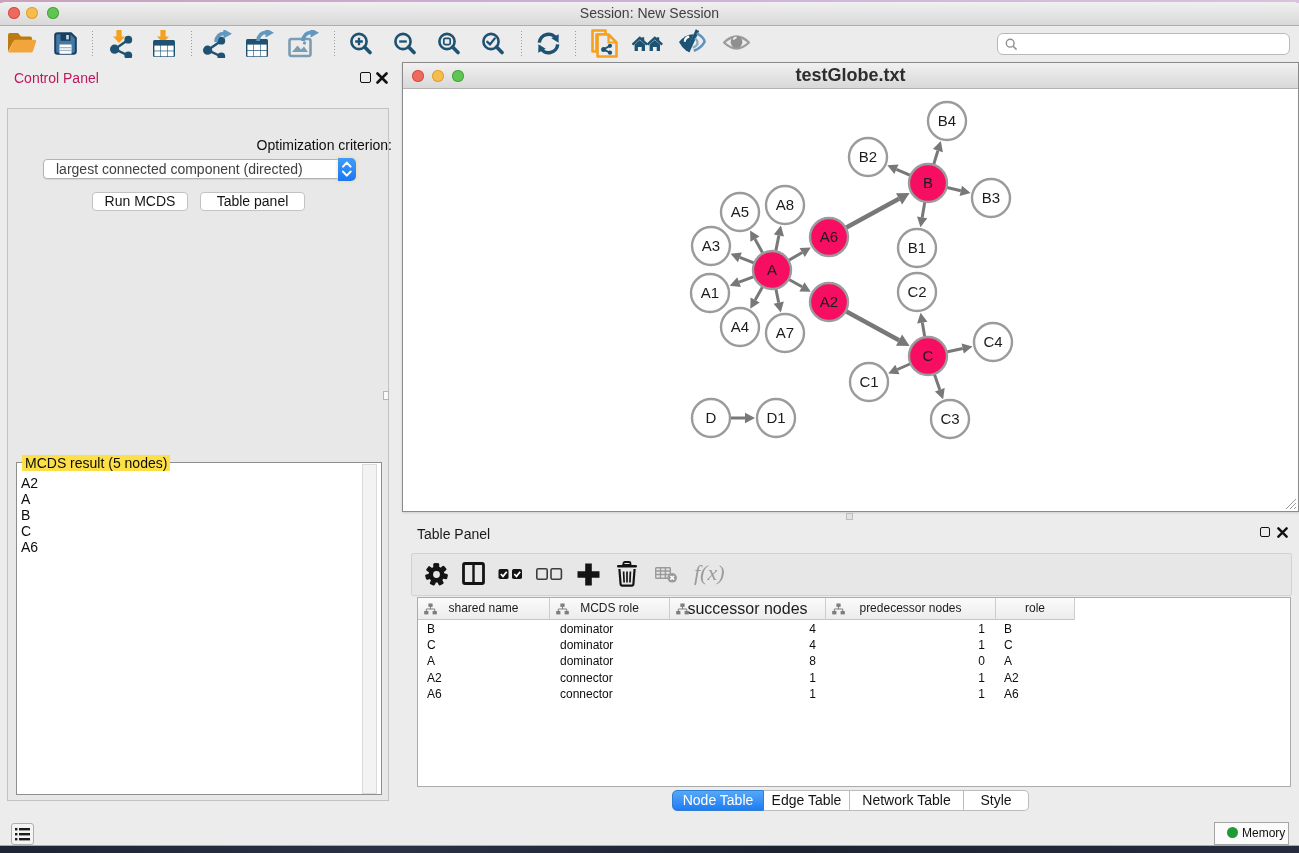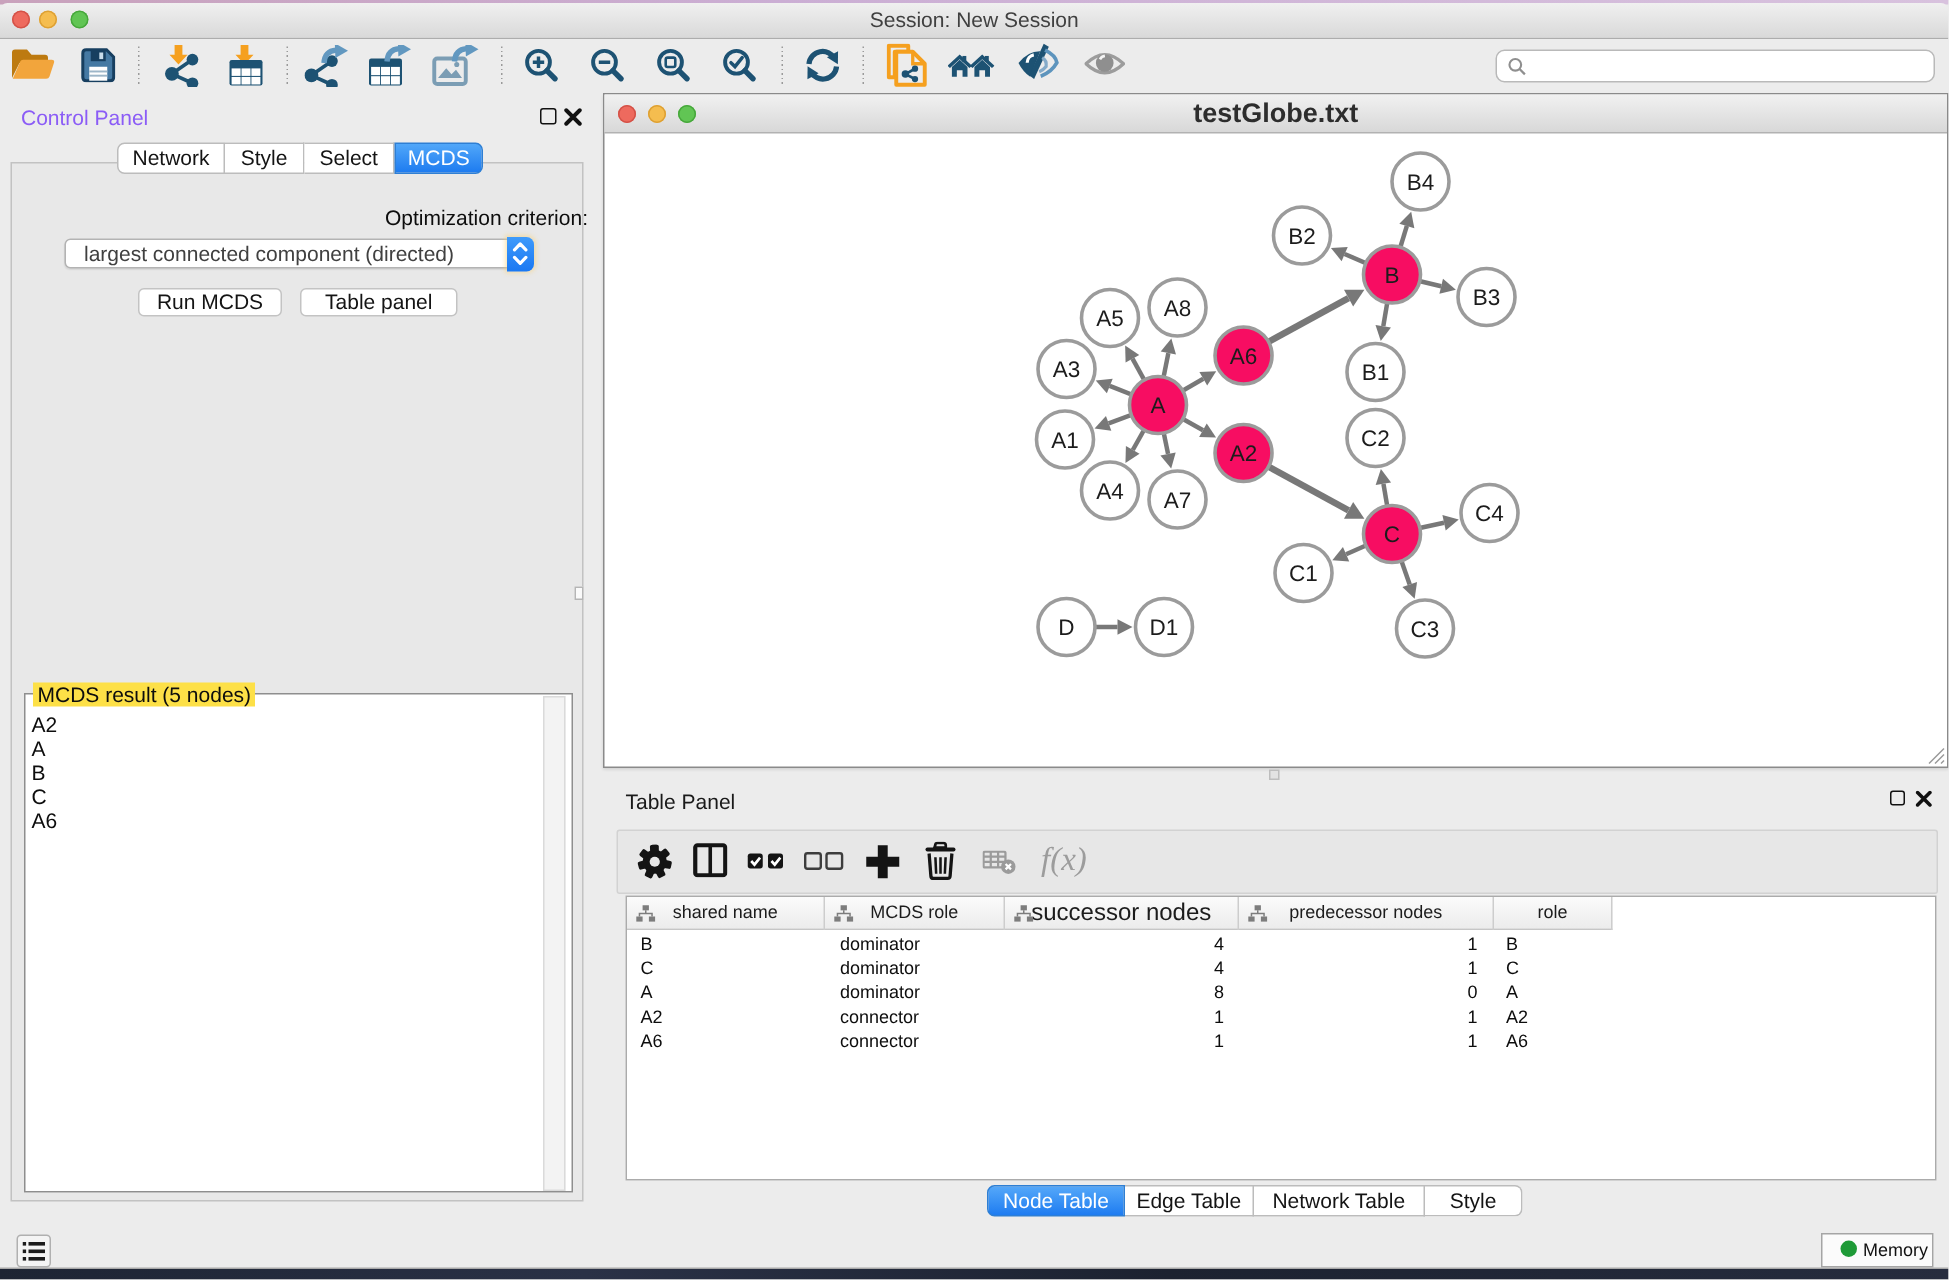--- a/index.html
+++ b/index.html
@@ -138,32 +138,26 @@
     <path d="M17.8 1.2 L21.2 3.1 L11.4 24.6 L8.3 22.4 z" fill="#1d5273"></path>
     <path d="M18.7 5.4 Q25.8 8.8 26.6 13.8 Q23 20.2 15.8 22.8" stroke="#5d94bd" stroke-width="2.5" fill="none"></path>
     <path d="M16.8 10.4 Q20 12.2 19.4 16.4 Q17.6 18.8 14.8 19.8" stroke="#85abc9" stroke-width="2.2" fill="none"></path>
   </svg>
 <svg class="icon" style="left:723px;top:33px" width="27" height="19" viewBox="0 0 27 19">
     <path d="M1 9.5 Q13.5 -2.5 26 9.5 Q13.5 21.5 1 9.5 z" fill="none" stroke="#9c9c9c" stroke-width="2.2"></path>
     <circle cx="13.5" cy="9" r="5.9" fill="#8f8f8f"></circle>
     <path d="M10.3 6.6 A4.4 4.4 0 0 1 13.6 4.3" stroke="#f4f4f4" stroke-width="1.8" fill="none"></path>
   </svg>
 <div class="abs" style="left:0;top:62px;width:392px;height:749px;background:#ececec">
-<div class="abs" style="left:14px;top:8px;font-size:14px;color:#8b5cf6">Control Panel</div>
+<div class="abs" style="left:14px;top:8px;font-size:14px;color:#be185d">Control Panel</div>
 <div class="abs" style="left:360px;top:10px;width:11px;height:11px;border:1.6px solid #111;border-radius:2px"></div>
 <svg class="abs" style="left:376px;top:10px" width="12" height="12" viewBox="0 0 12 12">
       <path d="M1.5 1.5 L10.5 10.5 M10.5 1.5 L1.5 10.5" stroke="#111" stroke-width="2.6" stroke-linecap="round"></path>
     </svg>
 <div class="abs" style="left:7px;top:46px;width:382px;height:693px;background:#e8e8e8;border:1px solid #c2c2c2"></div>
-<div class="abs" style="left:78px;top:33px;width:244px;height:21px">
-<div class="tab" style="left:0px;width:72px;border-radius:5px 0 0 5px;line-height:19px">Network</div>
-<div class="tab" style="left:72px;width:53px;border-left:none;line-height:19px">Style</div>
-<div class="tab" style="left:125px;width:60px;border-left:none;line-height:19px">Select</div>
-<div class="tab" style="left:185px;width:59px;border-radius:0 5px 5px 0;border-color:#2e7fd4;background:linear-gradient(#51a7f9,#1d7bf0);color:#fff;line-height:19px">MCDS</div>
-</div>
 <div class="abs" style="left:0;top:75px;width:392px;text-align:right;font-size:14px;color:#0d0d0d">Optimization criterion:</div>
 <div class="abs" style="left:43px;top:97px;width:312px;height:20px;background:#fff;border:1px solid #b3b3b3;border-radius:4px;box-shadow:0 1px 1px rgba(0,0,0,.08)">
 <div style="position:absolute;left:12px;top:0;font-size:14px;line-height:18px;color:#404040">largest connected component (directed)</div>
 <div style="position:absolute;right:-2px;top:-2px;width:18px;height:23px;background:linear-gradient(#3f9bfb,#1a78f2);border-radius:0 5px 5px 0;box-shadow:0 0 3px 1px rgba(250,210,120,.55)">
 <svg width="18" height="23" viewBox="0 0 18 23">
           <path d="M5 8.6 L8.8 4.6 L12.6 8.6 M5 13.6 L8.8 17.6 L12.6 13.6" fill="none" stroke="#fff" stroke-width="2.1" stroke-linejoin="round" stroke-linecap="round"></path>
         </svg></div>
     </div>
 <div class="btn" style="left:92px;top:130px;width:96px;height:19px;line-height:17px">Run MCDS</div>
 <div class="btn" style="left:200px;top:130px;width:105px;height:19px;line-height:17px">Table panel</div>
@@ -390,21 +384,21 @@
         <span class="abs" style="left:586px">A2</span>
       </div>
 <div class="abs" style="left:0;top:87.8px;width:657px;height:16px;font-size:12px;line-height:16px;color:#0d0d0d">
         <span class="abs" style="left:9px">A6</span>
         <span class="abs" style="left:142px">connector</span>
         <span class="abs" style="left:320px;width:78px;text-align:right">1</span>
         <span class="abs" style="left:490px;width:77px;text-align:right">1</span>
         <span class="abs" style="left:586px">A6</span>
       </div>
     </div>
-<div class="abs" style="left:256px;top:278px;width:357px;height:21px">
+<div class="abs" style="left:270px;top:278px;width:357px;height:21px">
 <div class="tab" style="left:0;width:92px;border-radius:5px 0 0 5px;background:linear-gradient(#55a8f9,#1e7cf1);border-color:#2e7fd4;color:#fff;line-height:19px">Node Table</div>
 <div class="tab" style="left:92px;width:86px;border-left:none;line-height:19px">Edge Table</div>
 <div class="tab" style="left:178px;width:114px;border-left:none;line-height:19px">Network Table</div>
 <div class="tab" style="left:292px;width:65px;border-left:none;border-radius:0 5px 5px 0;line-height:19px">Style</div>
 </div>
 </div>
 <div class="abs" style="left:11px;top:823px;width:23px;height:22px;background:#f4f4f4;border:1px solid #b0b0b0;border-radius:3px">
 <svg width="15" height="13" style="position:absolute;left:3px;top:4px" viewBox="0 0 15 13">
       <g fill="#1c1c1c">
         <rect x="0" y="0" width="2.4" height="2.4"></rect>

